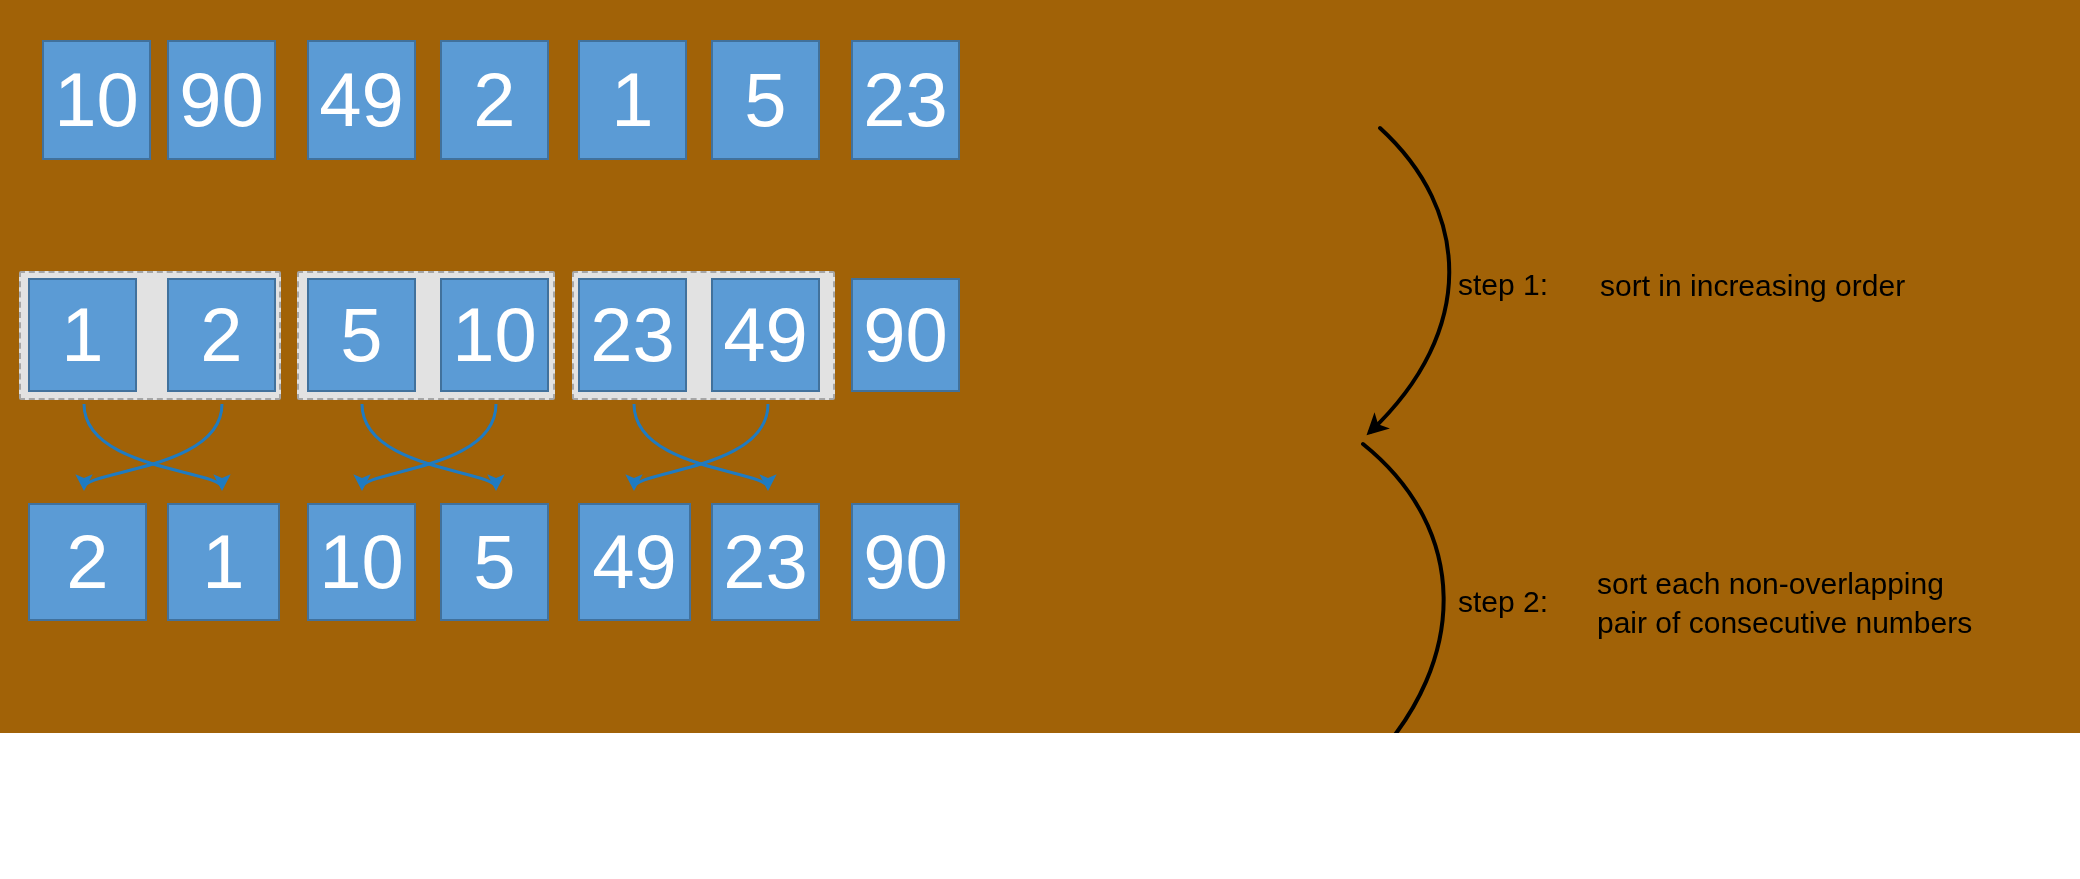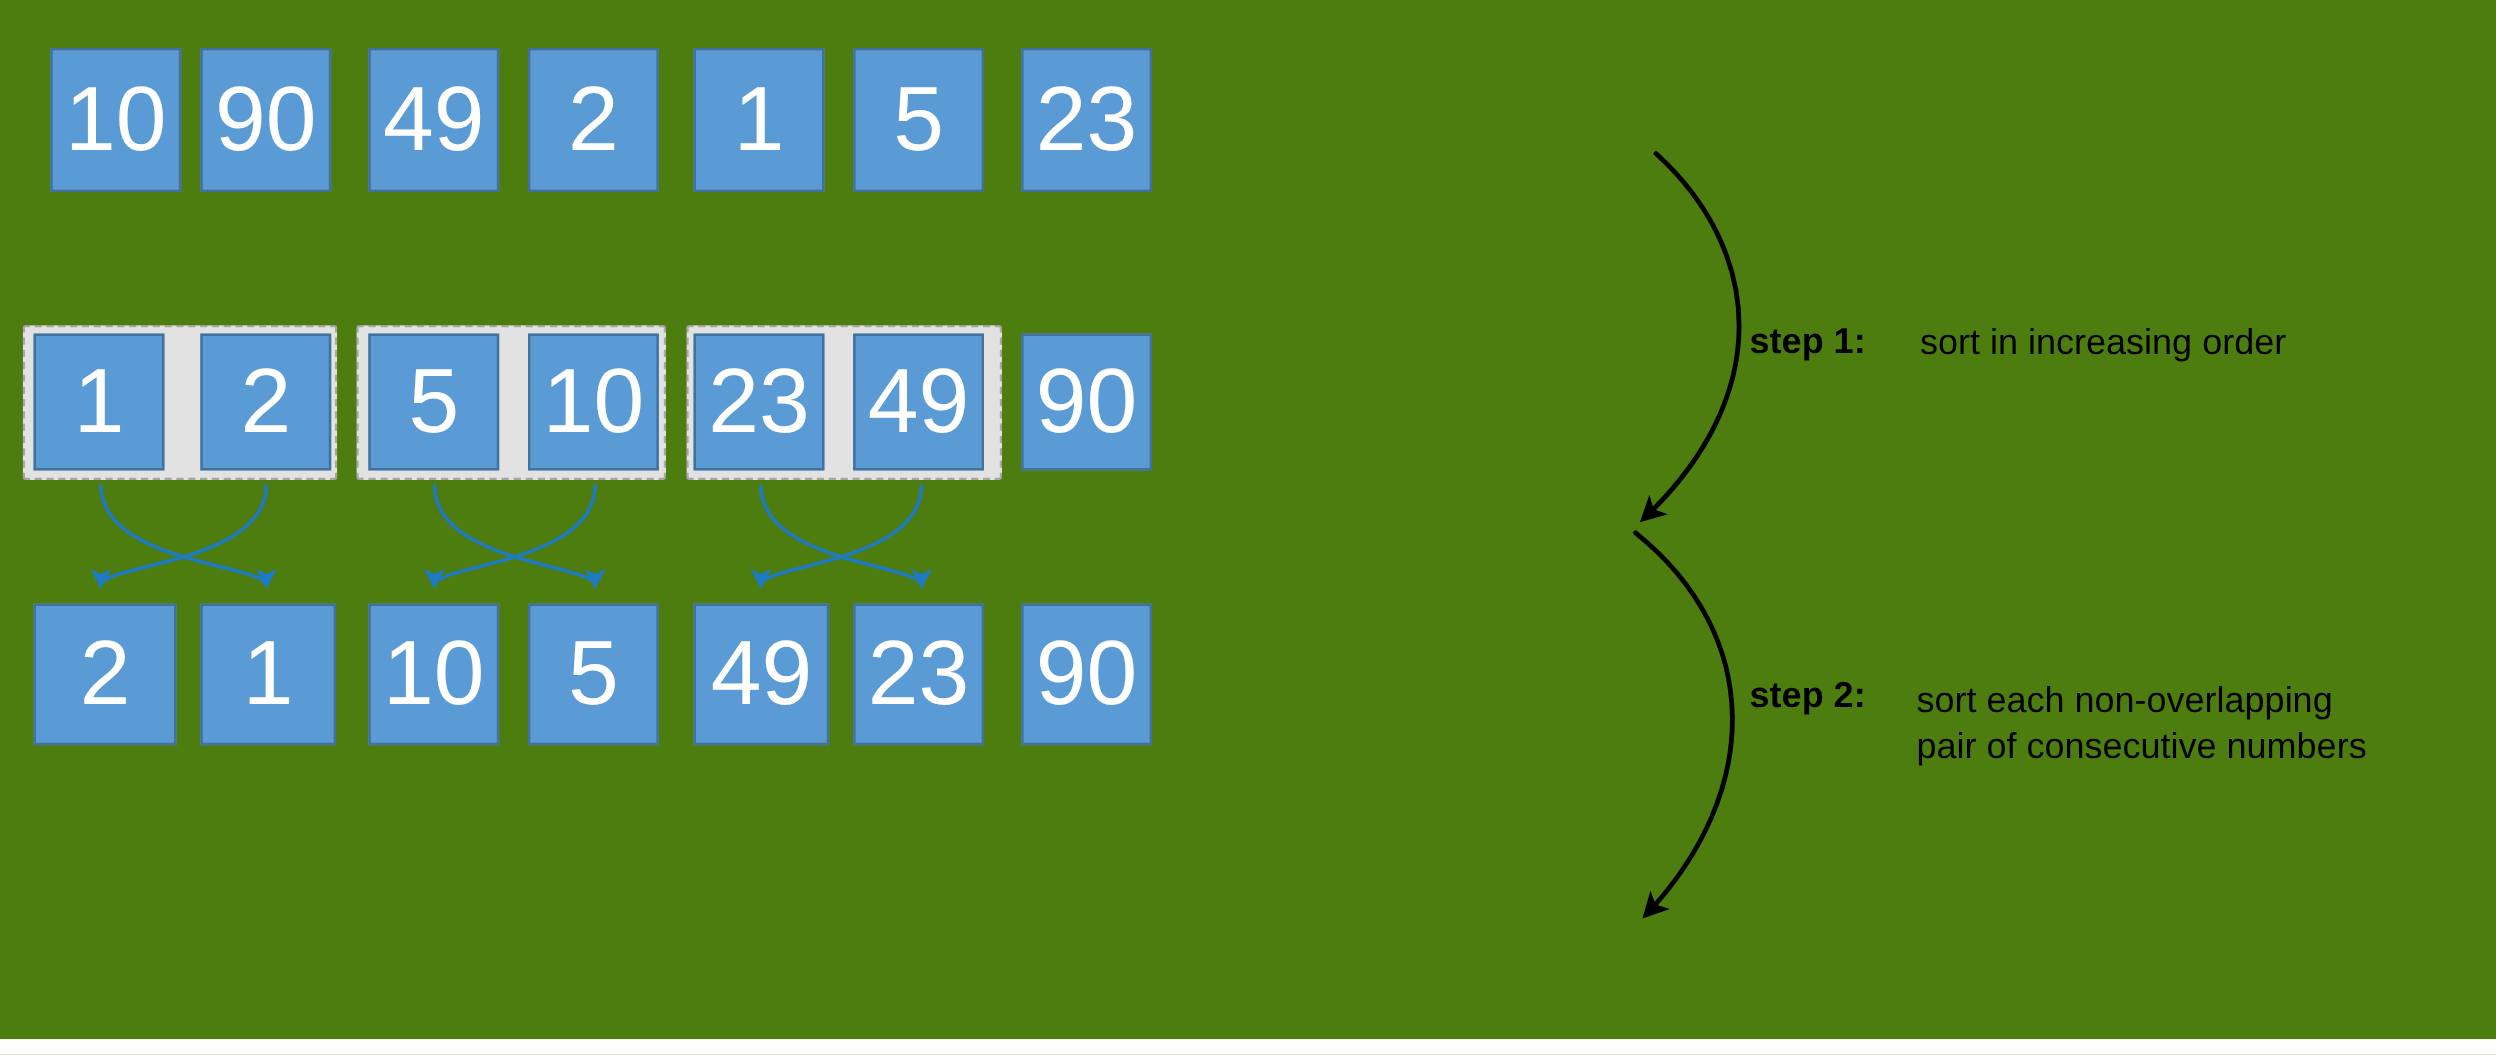--- a/index.html
+++ b/index.html
@@ -6,22 +6,22 @@
     margin: 0;
     padding: 0;
     background: #ffffff;
   }
   body {
     font-family: "Liberation Sans", sans-serif;
   }
   #canvas {
     position: relative;
     width: 2080px;
-    height: 866px;
-    background: #4d7c0f;
+    height: 733px;
+    background: #a16207;
     overflow: hidden;
   }
   
   .num-box {
     position: absolute;
     background: #5B9BD5;
     border: 2px solid #41719C;
     box-sizing: border-box;
     color: #ffffff;
     font-family: "Liberation Sans", sans-serif;
@@ -42,21 +42,20 @@
     border-radius: 2px;
   }
   
   .step-label {
     position: absolute;
     color: #000000;
     font-family: "Liberation Sans", sans-serif;
     font-size: 30px;
     line-height: 1.28;
     white-space: pre;
-    font-weight: bold;
   }
   .step-desc {
     position: absolute;
     color: #000000;
     font-family: "Liberation Sans", sans-serif;
     font-size: 30px;
     line-height: 1.3;
     white-space: pre-line;
   }
   
@@ -139,17 +138,17 @@
     </g>
 
     <g>
       <path d="M 1363 444 C 1470 530 1468 660 1372 762" fill="none" stroke="#000000" stroke-width="4" stroke-linecap="round" marker-end="url(#stepHead)"></path>
     </g>
   </svg>
 
   <div class="step-label" style="left:1458px; top:266px;">step 1:</div>
   <div class="step-desc" style="left:1600px; top:266px;text-align:center;">sort in increasing order</div>
 
-  <div class="step-label" style="left:1458px; top:561px;">step 2:</div>
+  <div class="step-label" style="left:1458px; top:583px;">step 2:</div>
   <div class="step-desc" style="left:1597px; top:564px;">sort each non-overlapping
 pair of consecutive numbers</div>
 
 </div>
 
 </body></html>

